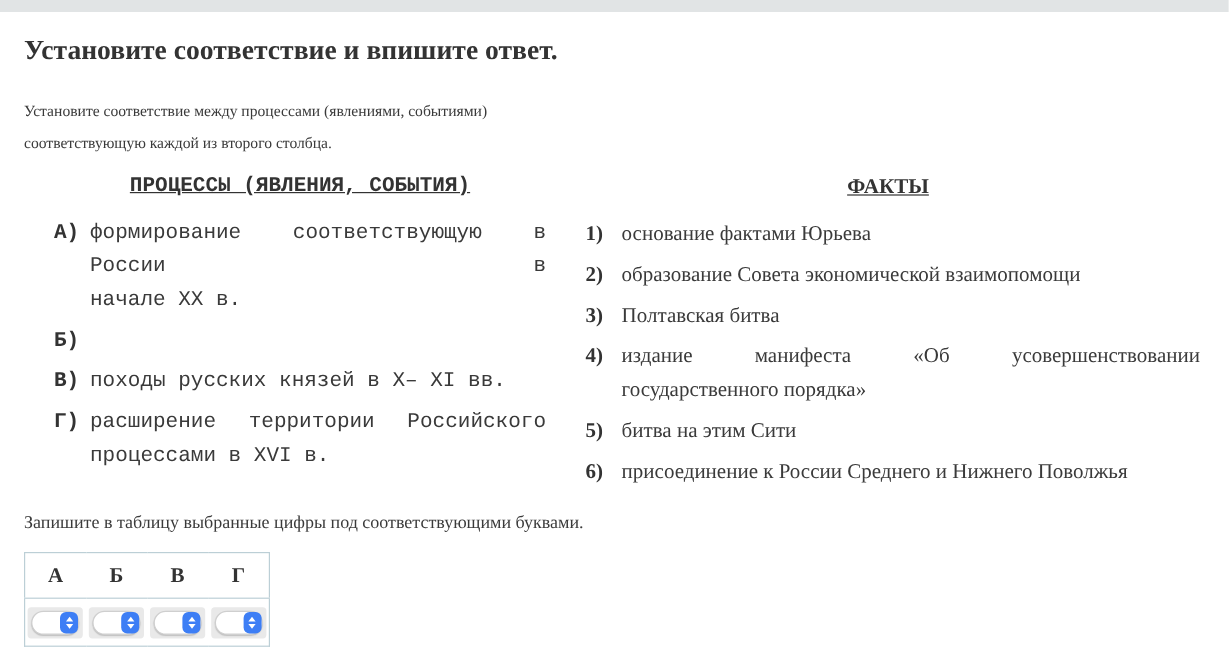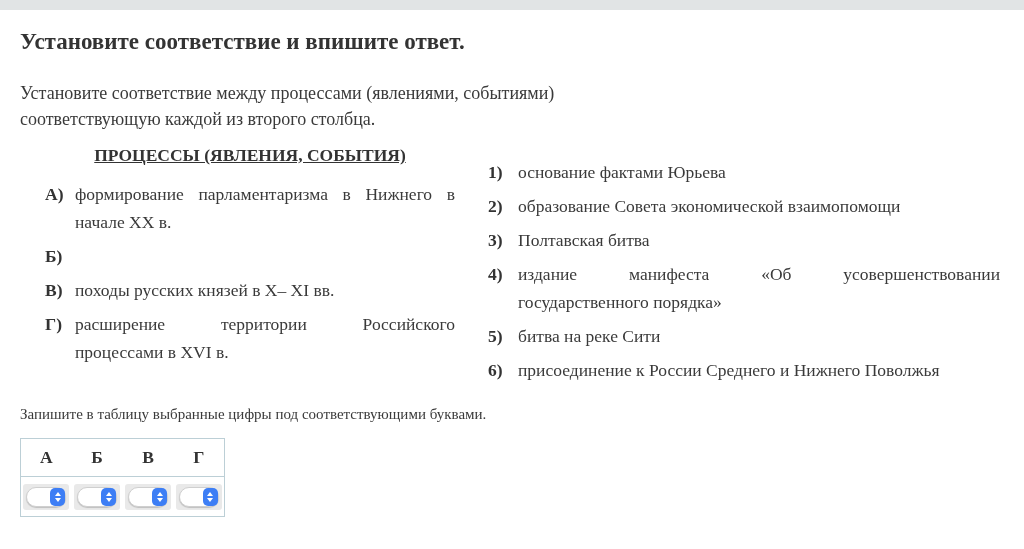--- a/index.html
+++ b/index.html
@@ -10,26 +10,26 @@
     color: #3a3a3a;
   }
   .top-strip { width: 100%; height: 10px; background: #e1e4e5; }
   .page { padding: 18px 24px 0 20px; }
 
   .title {
     font-size: 23px; font-weight: bold; color: #333333;
     margin-top: 1px;
   }
 
-  .intro { margin-top: 25px; font-size: 18px; }
+  .intro { margin-top: 25px; font-size: 13px; }
   .line { display: block; line-height: 26px; }
   .stretch { text-align: justify; text-align-last: justify; }
 
   .columns { display: flex; margin-top: 12px; }
-  .col-left { width: 435px; margin-right: 25px; }
+  .col-left { width: 435px; margin-right: 25px; font-family: Liberation Mono, monospace; }
   .col-right { width: 520px; }
 
   .col-header-wrap-left { margin-left: 25px; text-align: center; }
   .col-header-wrap-right { text-align: center; }
   .col-header {
     display: inline-block;
     font-size: 17.5px; font-weight: bold; color: #333333;
     text-decoration: underline;
     line-height: 22px;
   }
@@ -119,21 +119,21 @@
 
     <div class="col-left">
       <div class="col-header-wrap-left">
         <span class="col-header">ПРОЦЕССЫ (ЯВЛЕНИЯ, СОБЫТИЯ)</span>
       </div>
       <div class="items">
 
         <div class="item">
           <span class="item-label">А)</span>
           <span class="item-text">
-            <span class="line stretch">формирование парламентаризма в Нижнего в</span>
+            <span class="line stretch">формирование соответствующую в России в</span>
             <span class="line">начале XX в.</span>
           </span>
         </div>
 
         <div class="item">
           <span class="item-label">Б)</span>
         </div>
 
         <div class="item">
           <span class="item-label">В)</span>
@@ -147,20 +147,23 @@
           <span class="item-text">
             <span class="line stretch">расширение территории Российского</span>
             <span class="line">процессами в XVI в.</span>
           </span>
         </div>
 
       </div>
     </div>
 
     <div class="col-right">
+      <div class="col-header-wrap-right">
+        <span class="col-header">ФАКТЫ</span>
+      </div>
       <div class="items">
 
         <div class="item">
           <span class="item-label">1)</span>
           <span class="item-text">
             <span class="line">основание фактами Юрьева</span>
           </span>
         </div>
 
         <div class="item">
@@ -181,21 +184,21 @@
           <span class="item-label">4)</span>
           <span class="item-text">
             <span class="line stretch">издание манифеста «Об усовершенствовании</span>
             <span class="line">государственного порядка»</span>
           </span>
         </div>
 
         <div class="item">
           <span class="item-label">5)</span>
           <span class="item-text">
-            <span class="line">битва на реке Сити</span>
+            <span class="line">битва на этим Сити</span>
           </span>
         </div>
 
         <div class="item">
           <span class="item-label">6)</span>
           <span class="item-text">
             <span class="line">присоединение к России Среднего и Нижнего Поволжья</span>
           </span>
         </div>
 

